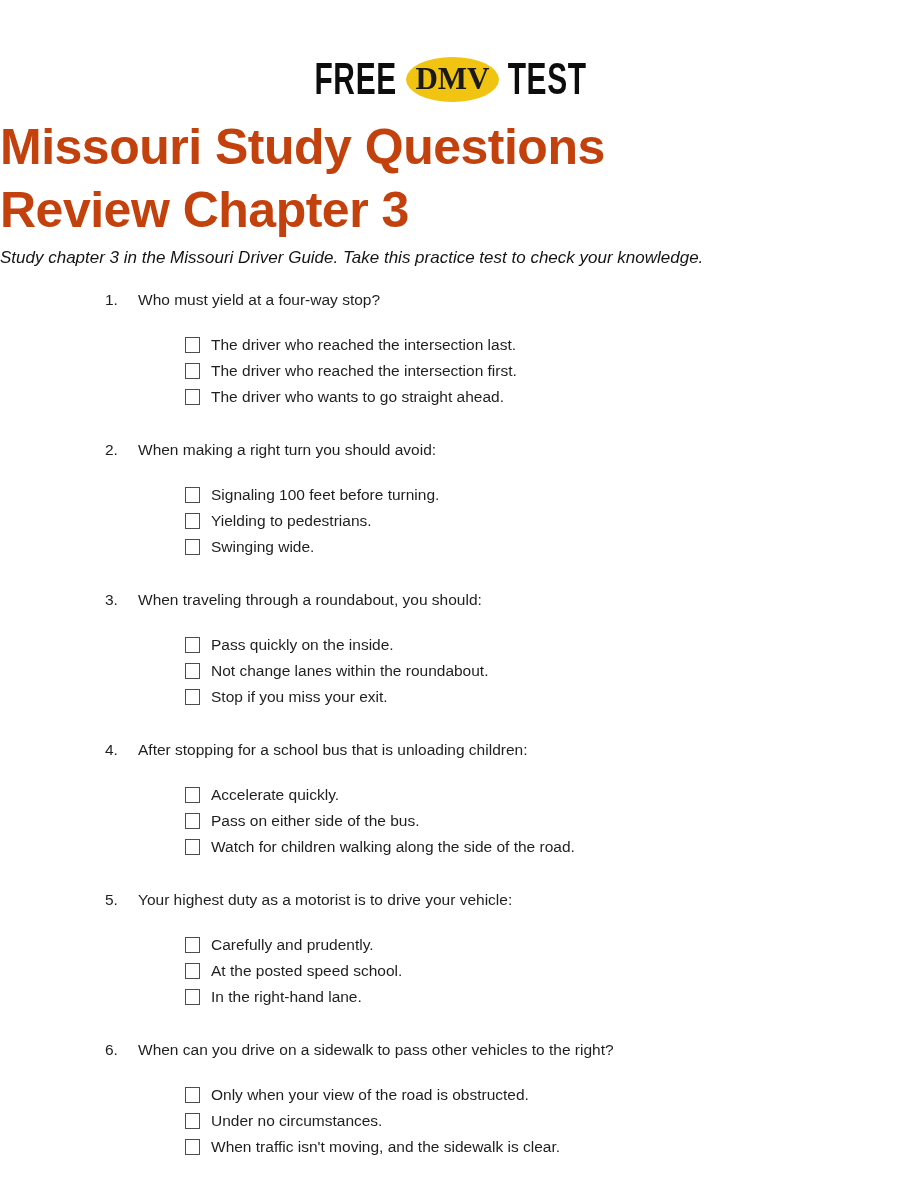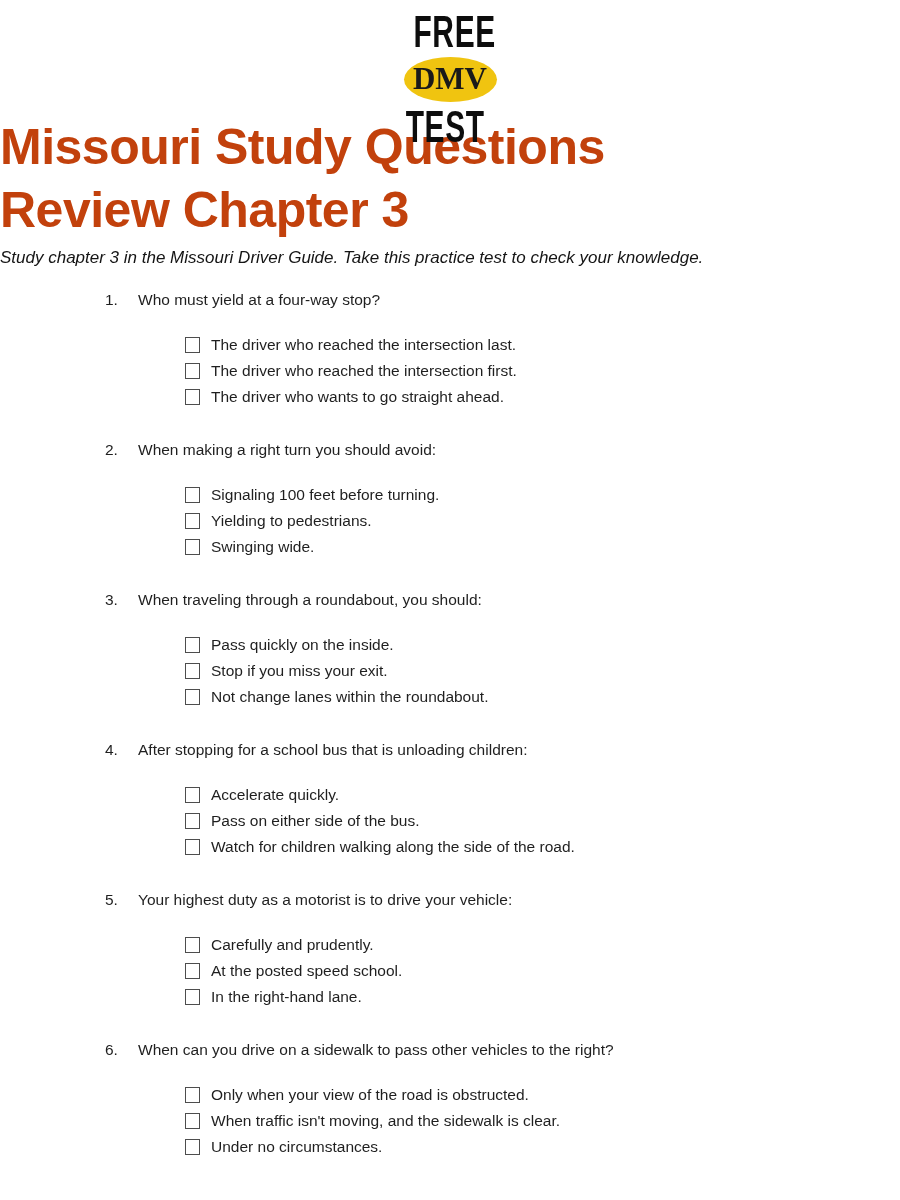--- a/index.html
+++ b/index.html
@@ -14,21 +14,20 @@
     position: relative;
     overflow: hidden;
   }
 
   
   .logo {
     display: flex;
     align-items: center;
     justify-content: center;
     height: 58px;
-    flex-direction: column;
   }
   .logo-word {
     display: inline-block;
     font-weight: bold;
     font-size: 44px;
     letter-spacing: 1px;
     color: #0d0d0d;
     transform: scaleX(0.68);
     white-space: nowrap;
   }
@@ -185,26 +184,26 @@
       <span class="q-text">When traveling through a roundabout, you should:</span>
     </div>
     <div class="options">
   <label class="option">
     <span class="checkbox"></span>
     <span class="option-label">Pass quickly on the inside.</span>
   </label>
 
   <label class="option">
     <span class="checkbox"></span>
+    <span class="option-label">Not change lanes within the roundabout.</span>
+  </label>
+
+  <label class="option">
+    <span class="checkbox"></span>
     <span class="option-label">Stop if you miss your exit.</span>
-  </label>
-
-  <label class="option">
-    <span class="checkbox"></span>
-    <span class="option-label">Not change lanes within the roundabout.</span>
   </label>
 </div>
   </section>
 
   <section class="question">
     <div class="q-row">
       <span class="q-num">4.</span>
       <span class="q-text">After stopping for a school bus that is unloading children:</span>
     </div>
     <div class="options">
@@ -254,24 +253,24 @@
       <span class="q-text">When can you drive on a sidewalk to pass other vehicles to the right?</span>
     </div>
     <div class="options">
   <label class="option">
     <span class="checkbox"></span>
     <span class="option-label">Only when your view of the road is obstructed.</span>
   </label>
 
   <label class="option">
     <span class="checkbox"></span>
+    <span class="option-label">Under no circumstances.</span>
+  </label>
+
+  <label class="option">
+    <span class="checkbox"></span>
     <span class="option-label">When traffic isn't moving, and the sidewalk is clear.</span>
   </label>
-
-  <label class="option">
-    <span class="checkbox"></span>
-    <span class="option-label">Under no circumstances.</span>
-  </label>
 </div>
   </section>
 </main>
 
 </div>
 
 </body></html>

